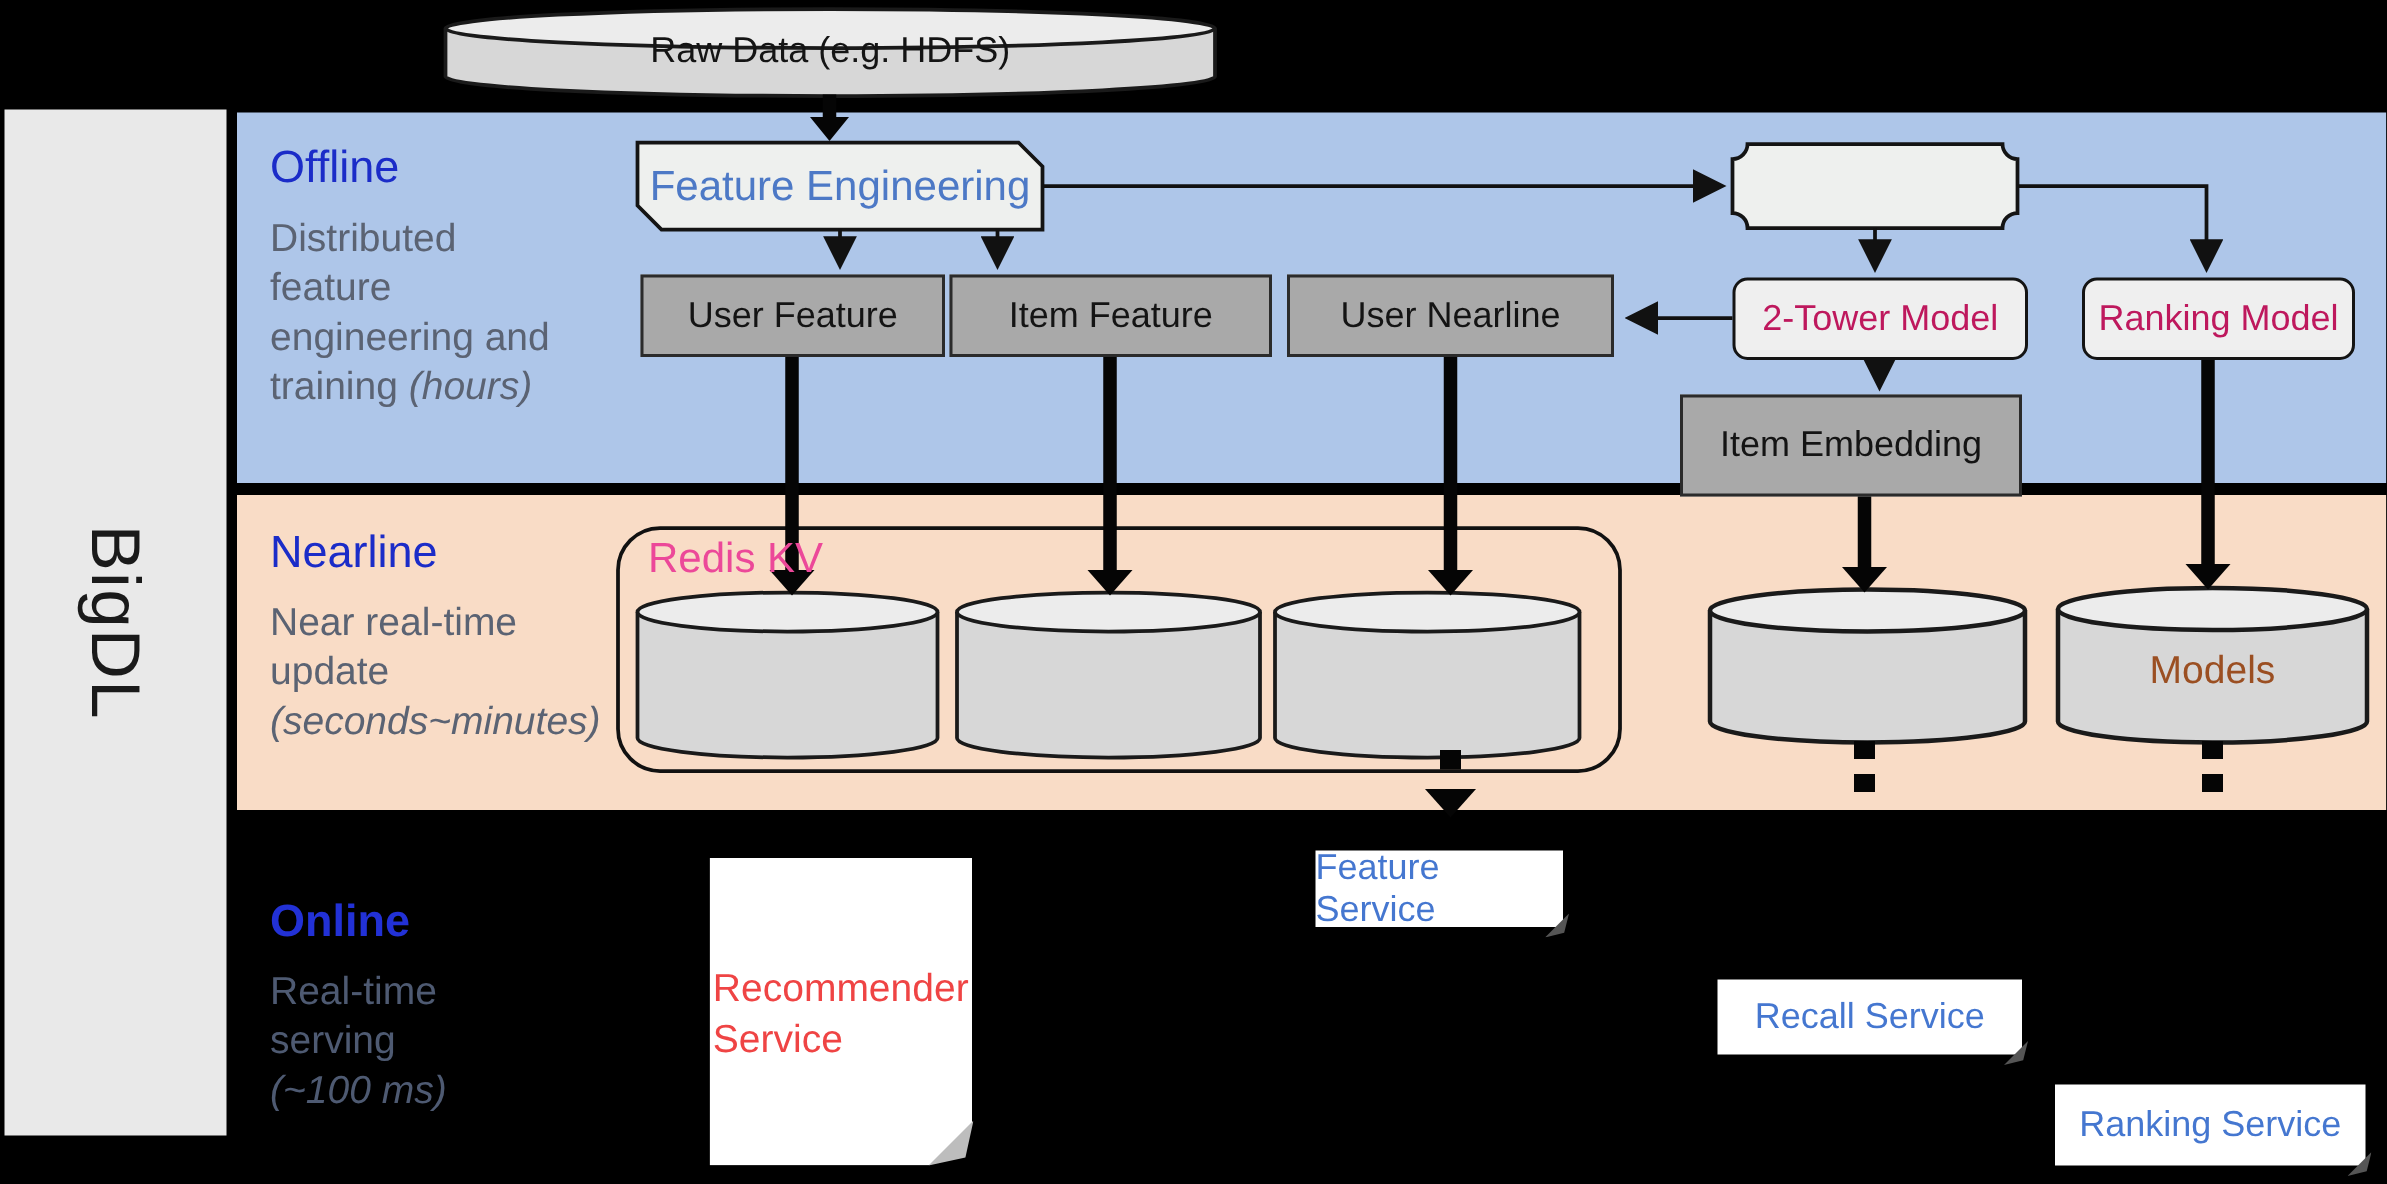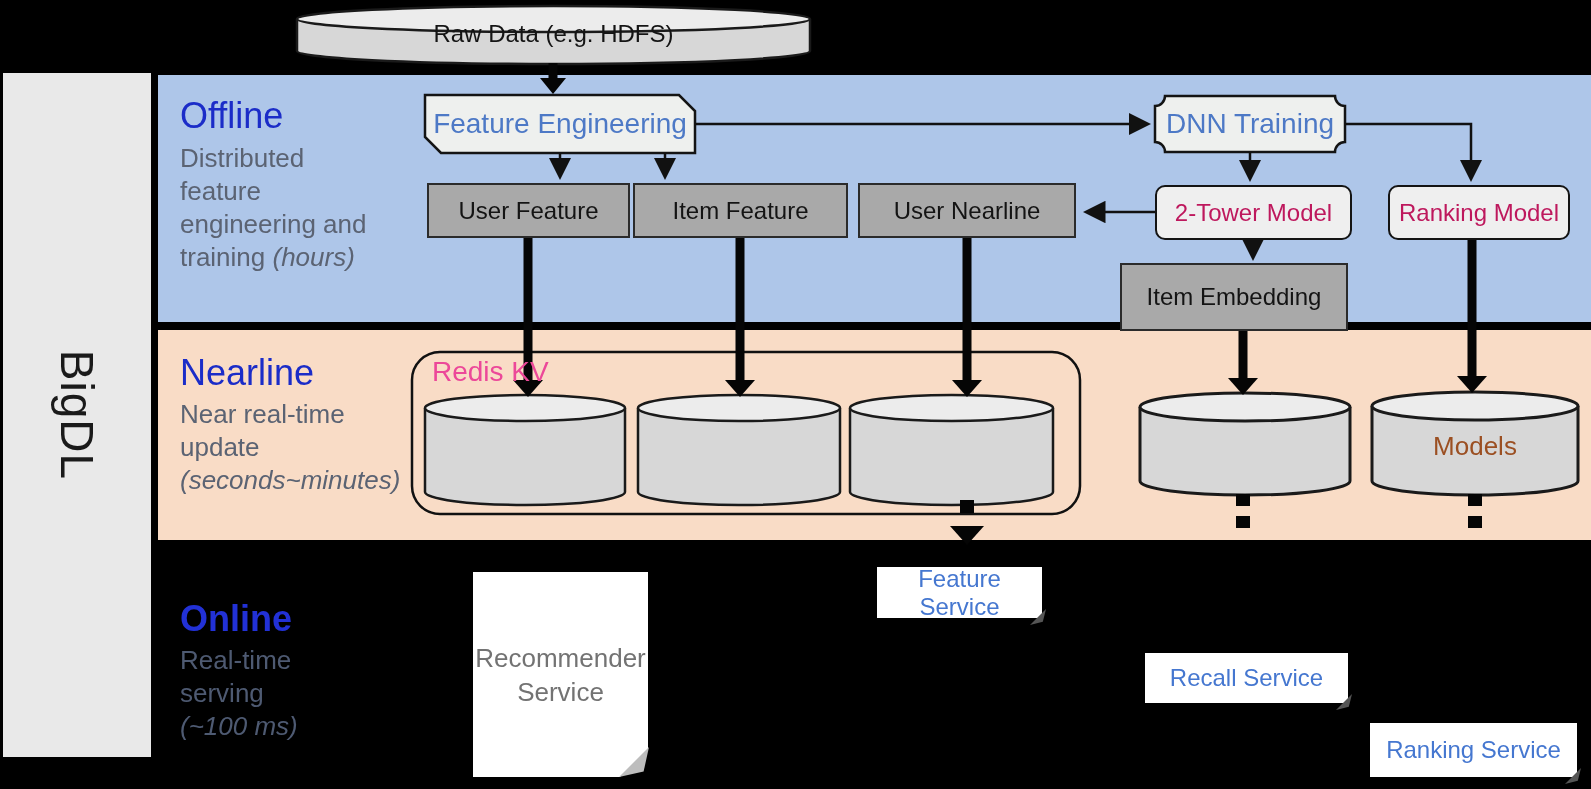--- a/index.html
+++ b/index.html
@@ -6,42 +6,42 @@
   #canvas{position:relative;width:1591px;height:789px;background:#000;overflow:hidden;
           font-family:"Liberation Sans","DejaVu Sans",sans-serif;}
   .abs{position:absolute;}
   
   .band-offline{left:158px;top:75px;width:1433px;height:247px;background:#aec6e9;}
   .band-nearline{left:158px;top:330px;width:1433px;height:210px;background:#f9dcc6;}
   .sidebar{left:3px;top:73px;width:148px;height:684px;background:#e9e9e9;
            display:flex;align-items:center;justify-content:center;}
   .sidebar span{transform:rotate(90deg);font-size:46px;color:#1a1a1a;letter-spacing:1px;white-space:nowrap;}
   
-  .sec-label{font-size:36px;font-weight:500;color:#1b2cc8;}
+  .sec-label{font-size:30px;font-weight:500;color:#1b2cc8;}
   .sec-label.online{font-weight:700;color:#2231d6;}
   .sec-desc{font-size:26px;line-height:33px;color:#5b6373;}
   .sec-desc.online{color:#4e5a72;}
   .it{font-style:italic;}
   
-  .node-text{display:flex;align-items:center;justify-content:center;text-align:center;}
+  .node-text{display:flex;align-items:center;justify-content:center;}
   .blue-t{color:#4d79c6;font-size:28px;}
   .green-t{color:#be185d;font-size:24px;}
   .brown-t{color:#9b4f22;font-size:26px;}
   .dark-t{color:#141414;font-size:24px;}
   
   .box-gray{background:#a9a9a9;border:2px solid #2b2b2b;box-sizing:border-box;}
   .box-model{background:#efefef;border:2.5px solid #141414;border-radius:10px;box-sizing:border-box;}
   .box-service{background:#ffffff;color:#4577d0;font-size:24px;}
   .fold{position:absolute;right:-4px;bottom:-7px;width:16px;height:16px;
         clip-path:polygon(0 100%,100% 0,80% 80%);background:#555;}
   .doc{background:#ffffff;
        clip-path:polygon(0 0,100% 0,100% calc(100% - 28px),calc(100% - 28px) 100%,0 100%);}
   .doc-fold{position:absolute;right:0;bottom:0;width:30px;height:30px;
             clip-path:polygon(0 100%,100% 0,82% 82%);background:#bdbdbd;border:0;}
-  .doc-text{color:#737373;font-size:26px;line-height:34px;}
+  .doc-text{color:#ef4444;font-size:26px;line-height:34px;}
   .redis-label{font-size:28px;color:#ec4899;}
   svg{position:absolute;left:0;top:0;}
 </style>
 </head>
 <body>
 
 <div id="canvas">
 
   <div class="abs band-offline"></div>
   <div class="abs band-nearline"></div>
@@ -134,23 +134,20 @@
   <div class="abs sec-desc" style="left:180px;top:142px;">
     <div>Distributed</div>
     <div>feature</div>
     <div>engineering and</div>
     <div><span>training </span><span class="it">(hours)</span></div>
   </div>
 
   <div class="abs node-text blue-t" style="left:425px;top:95px;width:270px;height:58px;">
     <span>Feature Engineering</span>
   </div>
-  <div class="abs node-text blue-t" style="left:1155px;top:96px;width:190px;height:56px;">
-    <span>DNN Training</span>
-  </div>
   <div class="abs box-gray node-text dark-t" style="left:427px;top:183px;width:203px;height:55px;">
     <span>User Feature</span>
   </div>
   <div class="abs box-gray node-text dark-t" style="left:633px;top:183px;width:215px;height:55px;">
     <span>Item Feature</span>
   </div>
   <div class="abs box-gray node-text dark-t" style="left:858px;top:183px;width:218px;height:55px;">
     <span>User Nearline</span>
   </div>
   <div class="abs box-model node-text green-t" style="left:1155px;top:185px;width:197px;height:55px;">

